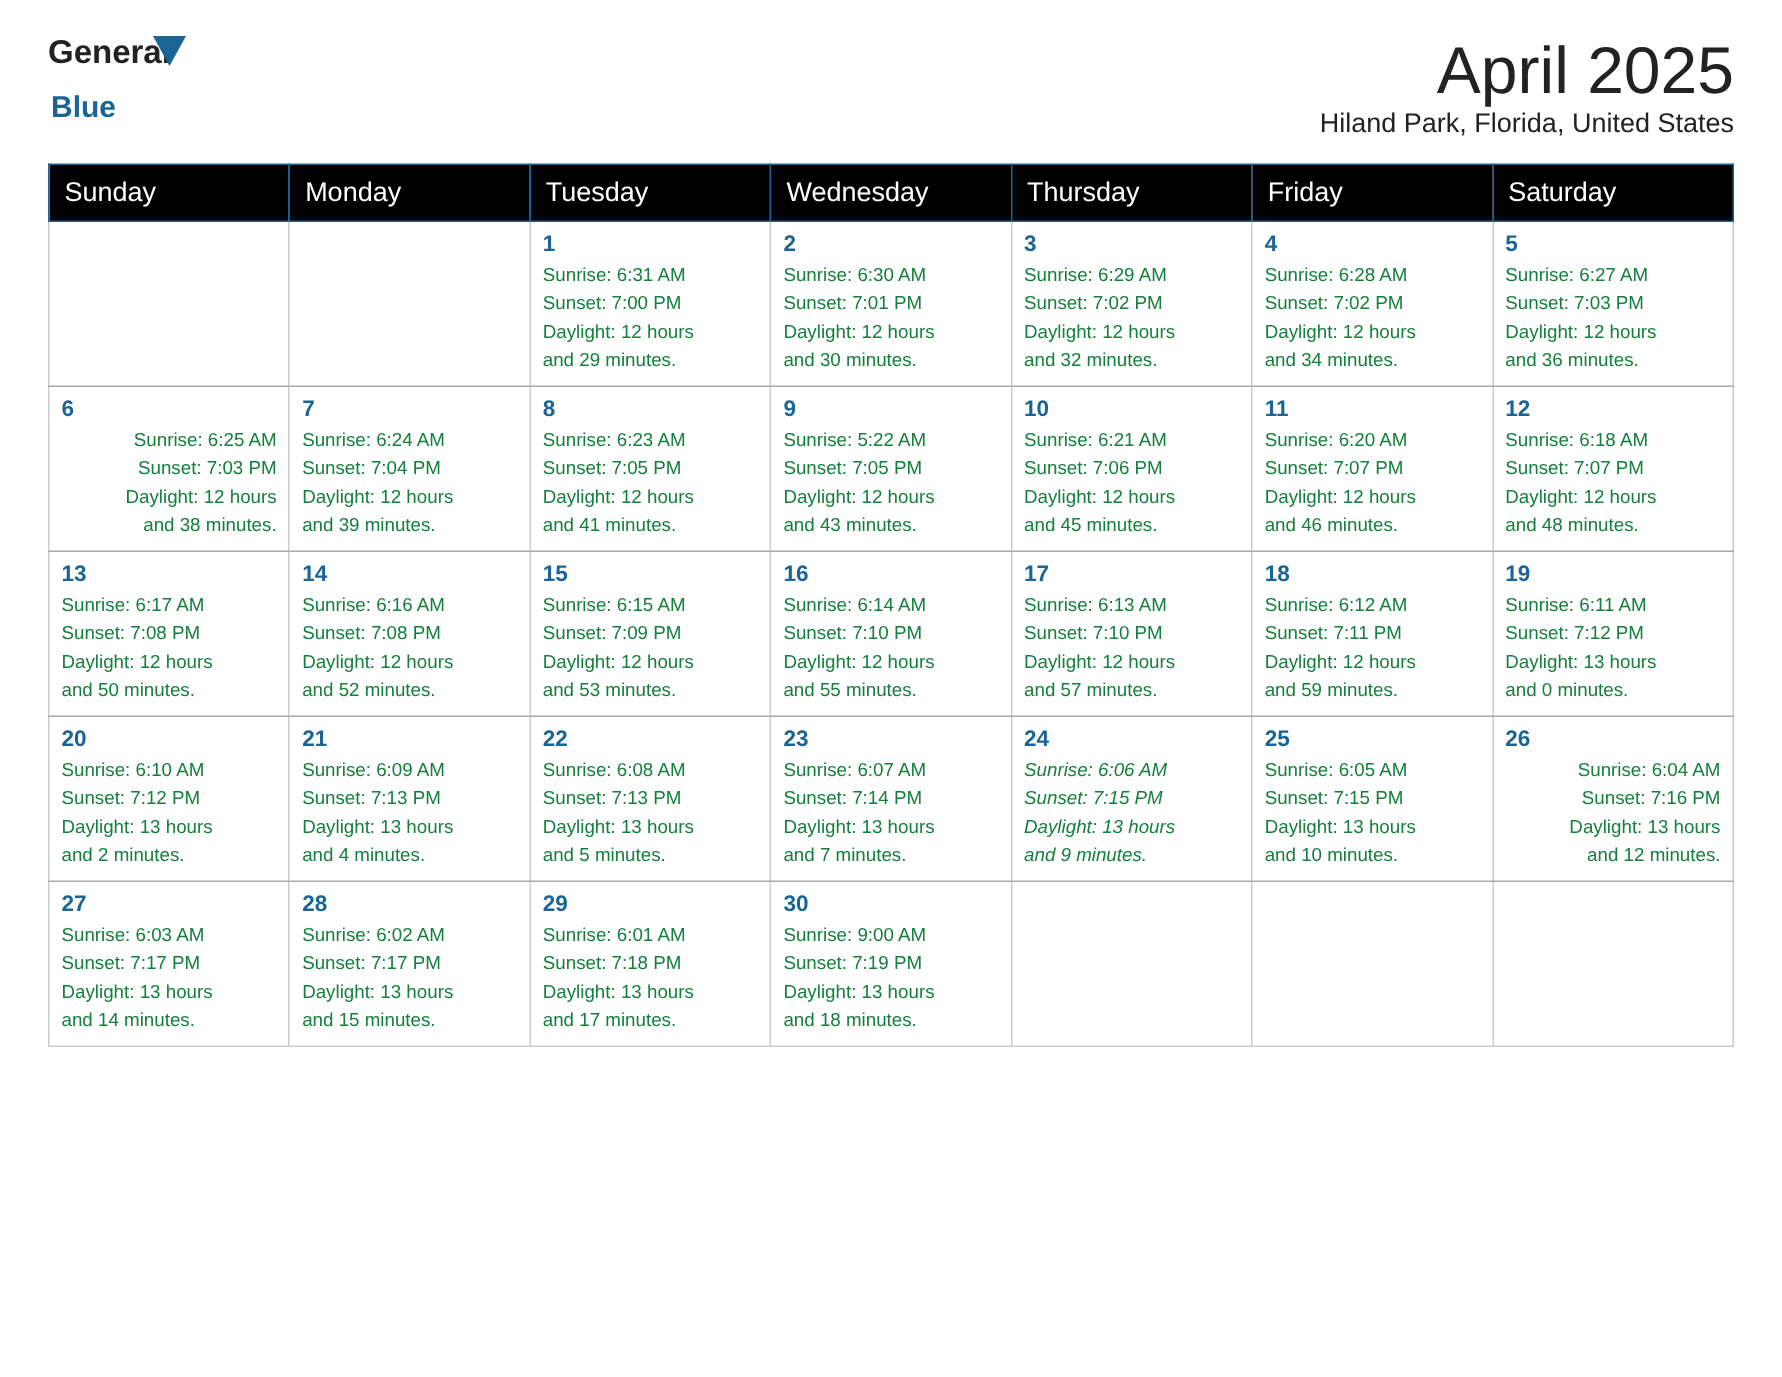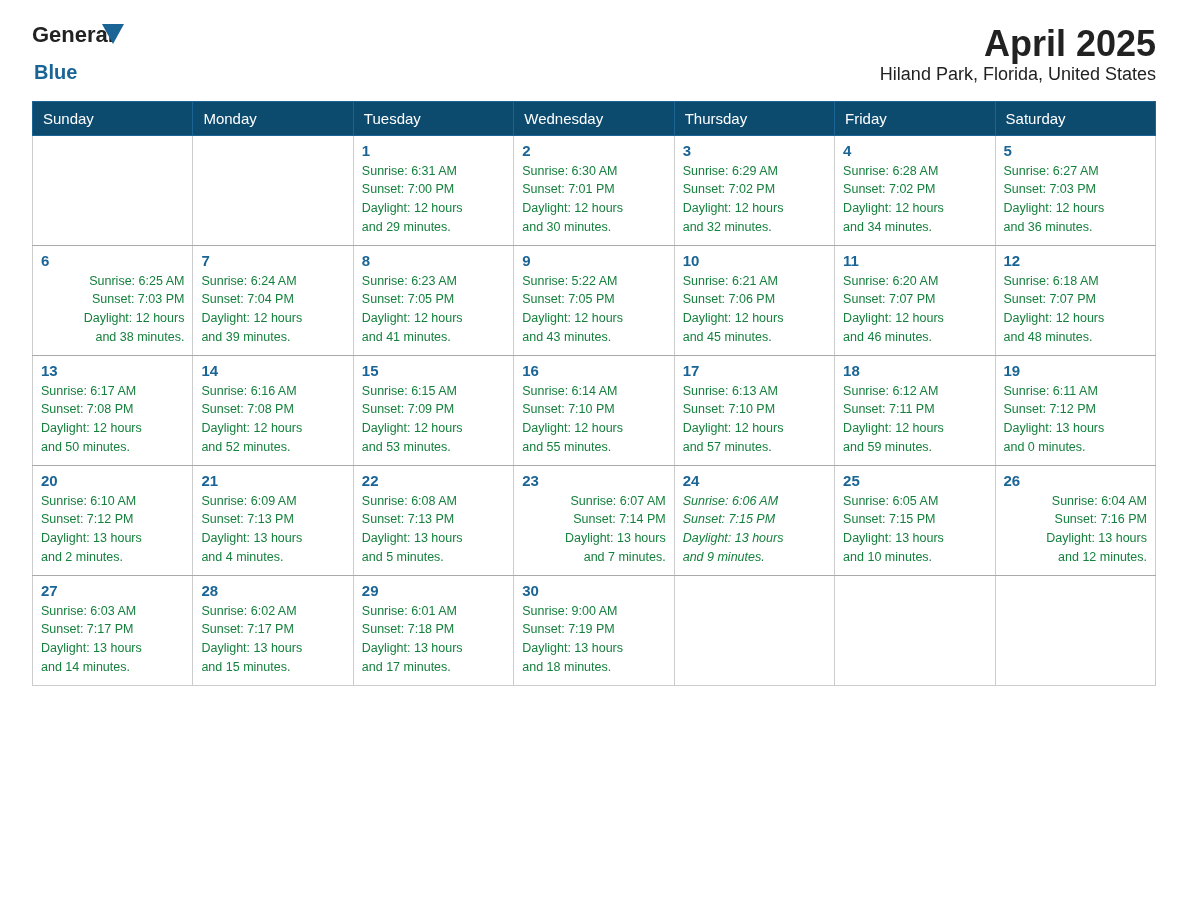--- a/index.html
+++ b/index.html
@@ -39,39 +39,39 @@
     .logo-blue {
       font-size: 20px;
       font-weight: bold;
       color: #1a6496;
       margin-left: 2px;
     }
     .header-right {
       text-align: right;
     }
     .month-year {
-      font-size: 36px;
-      font-weight: bold;
+      font-size: 44px;
+      font-weight: normal;
       color: #222;
       line-height: 1.1;
     }
     .location {
       font-size: 18px;
       color: #222;
     }
     table {
       width: 100%;
       border-collapse: collapse;
       table-layout: fixed;
     }
     thead tr th {
-      background-color: #0c4a6e;
+      background-color: #000000;
       color: #fff;
       padding: 8px 10px;
-      font-size: 15px;
+      font-size: 18px;
       font-weight: normal;
       text-align: left;
       border: 1px solid #1a6496;
     }
     tbody tr td {
       border: 1px solid #ccc;
       vertical-align: top;
       padding: 6px 8px;
       font-size: 12.5px;
       color: #222;
@@ -289,21 +289,21 @@
         </td>
         <td>
           <div class="day-number">22</div>
           <div class="day-info" style="white-space: pre-line;">Sunrise: 6:08 AM
 Sunset: 7:13 PM
 Daylight: 13 hours
 and 5 minutes.</div>
         </td>
         <td>
           <div class="day-number">23</div>
-          <div class="day-info" style="white-space: pre-line; text-align: right;">Sunrise: 6:07 AM
+          <div class="day-info" style="white-space: pre-line;">Sunrise: 6:07 AM
 Sunset: 7:14 PM
 Daylight: 13 hours
 and 7 minutes.</div>
         </td>
         <td>
           <div class="day-number">24</div>
           <div class="day-info" style="white-space: pre-line; font-style: italic;">Sunrise: 6:06 AM
 Sunset: 7:15 PM
 Daylight: 13 hours
 and 9 minutes.</div>

